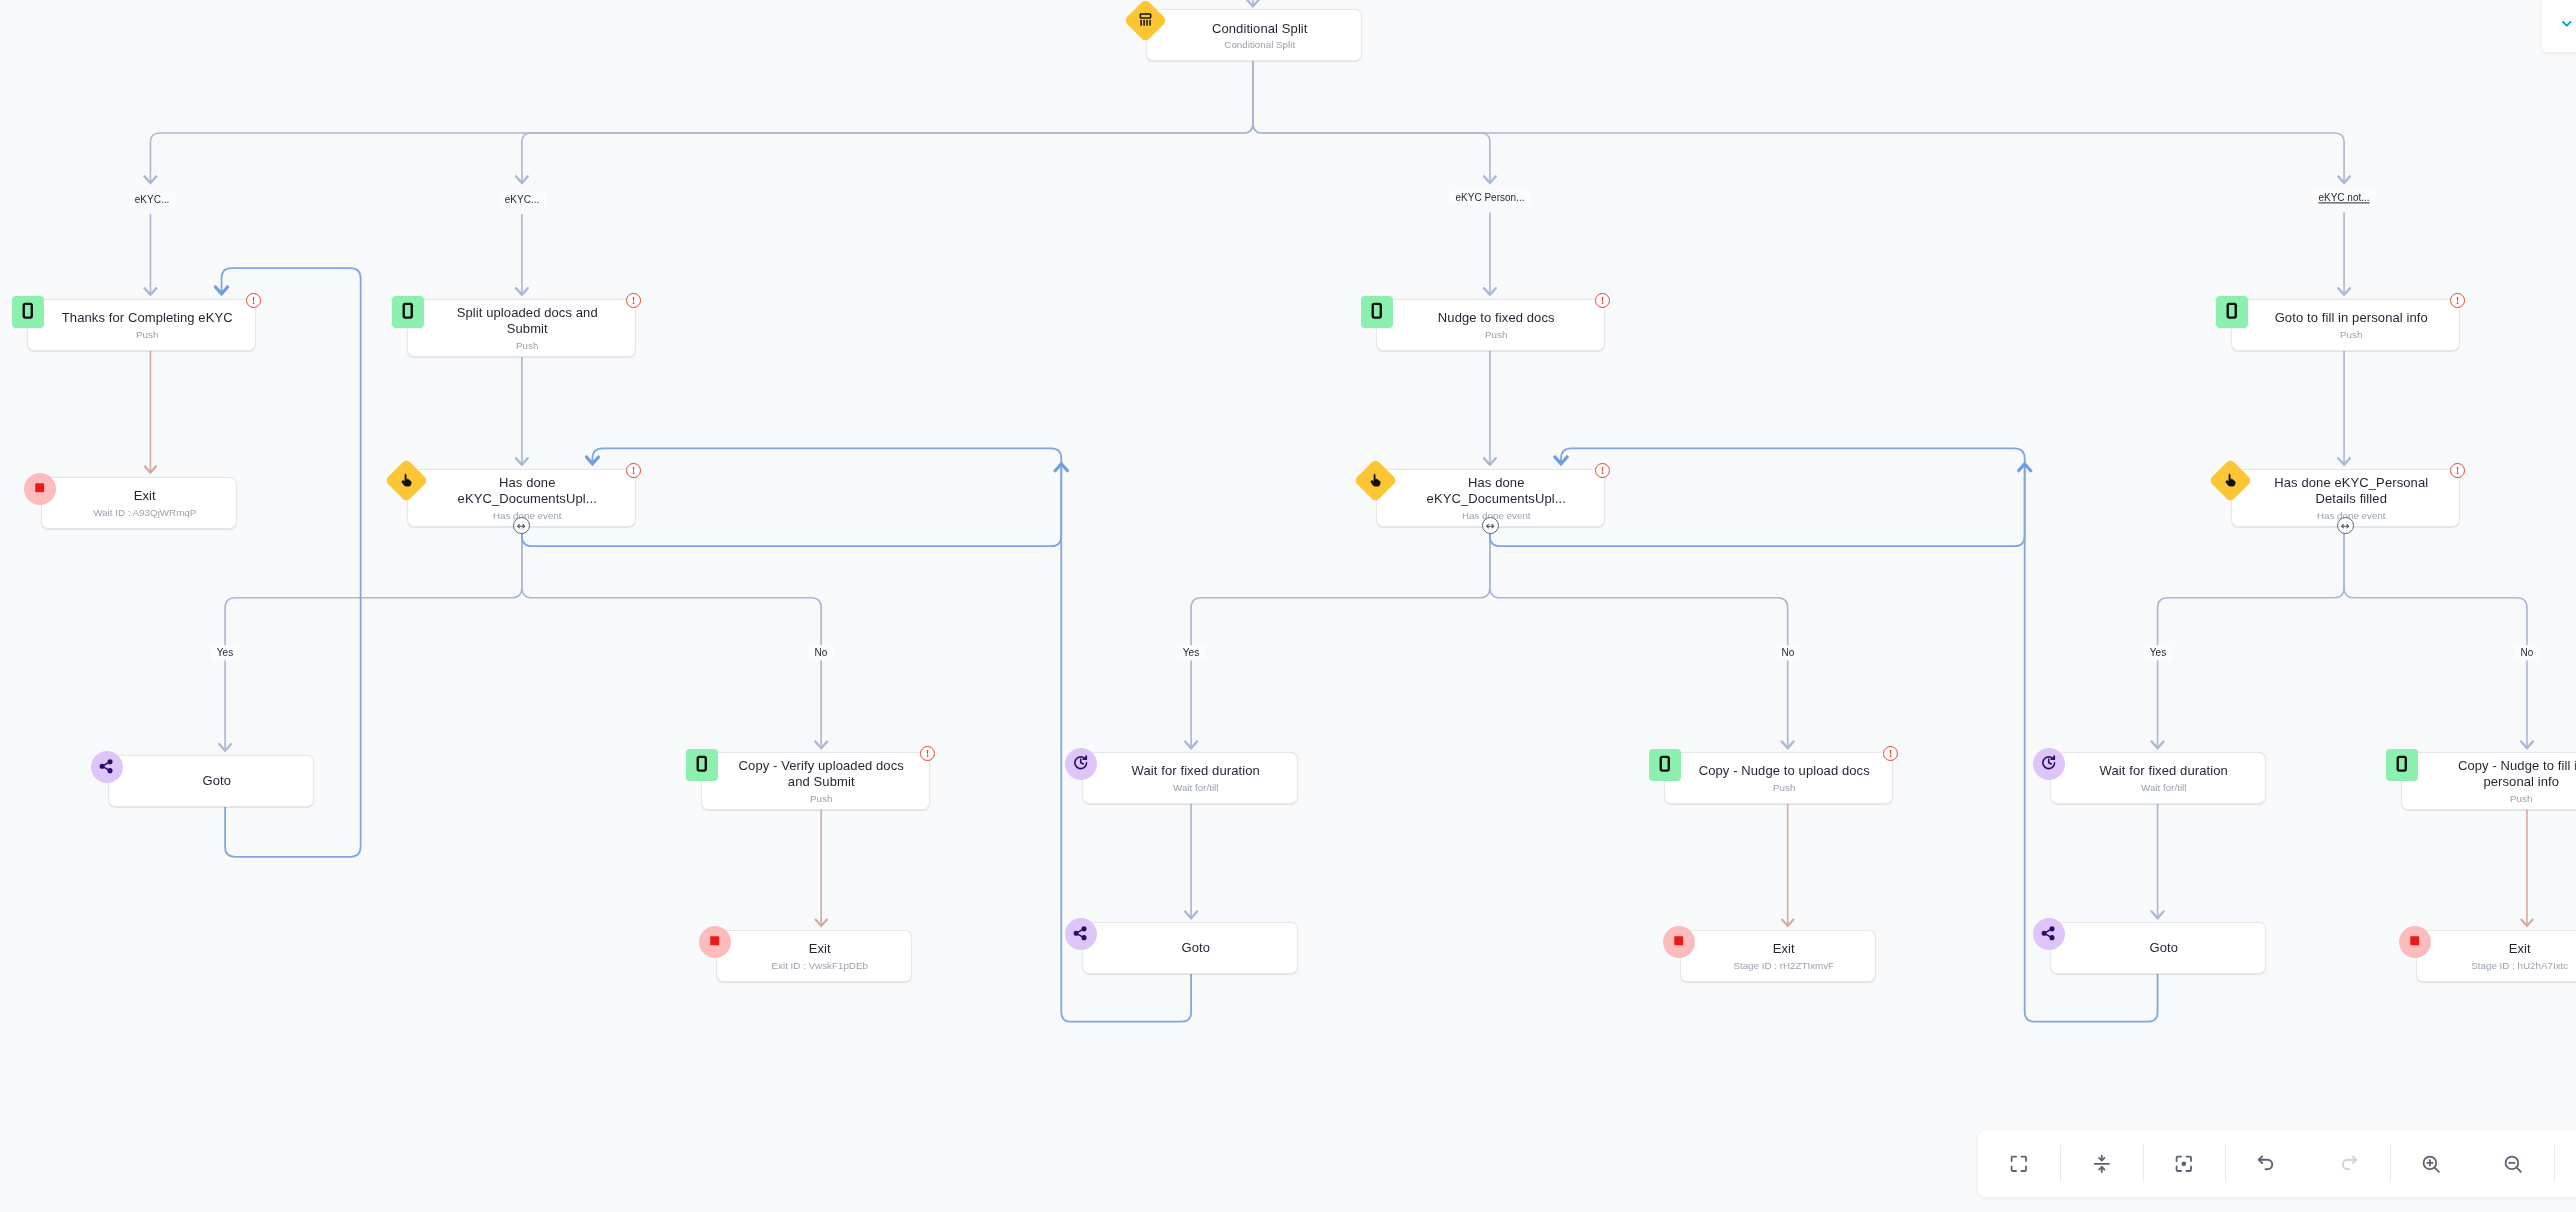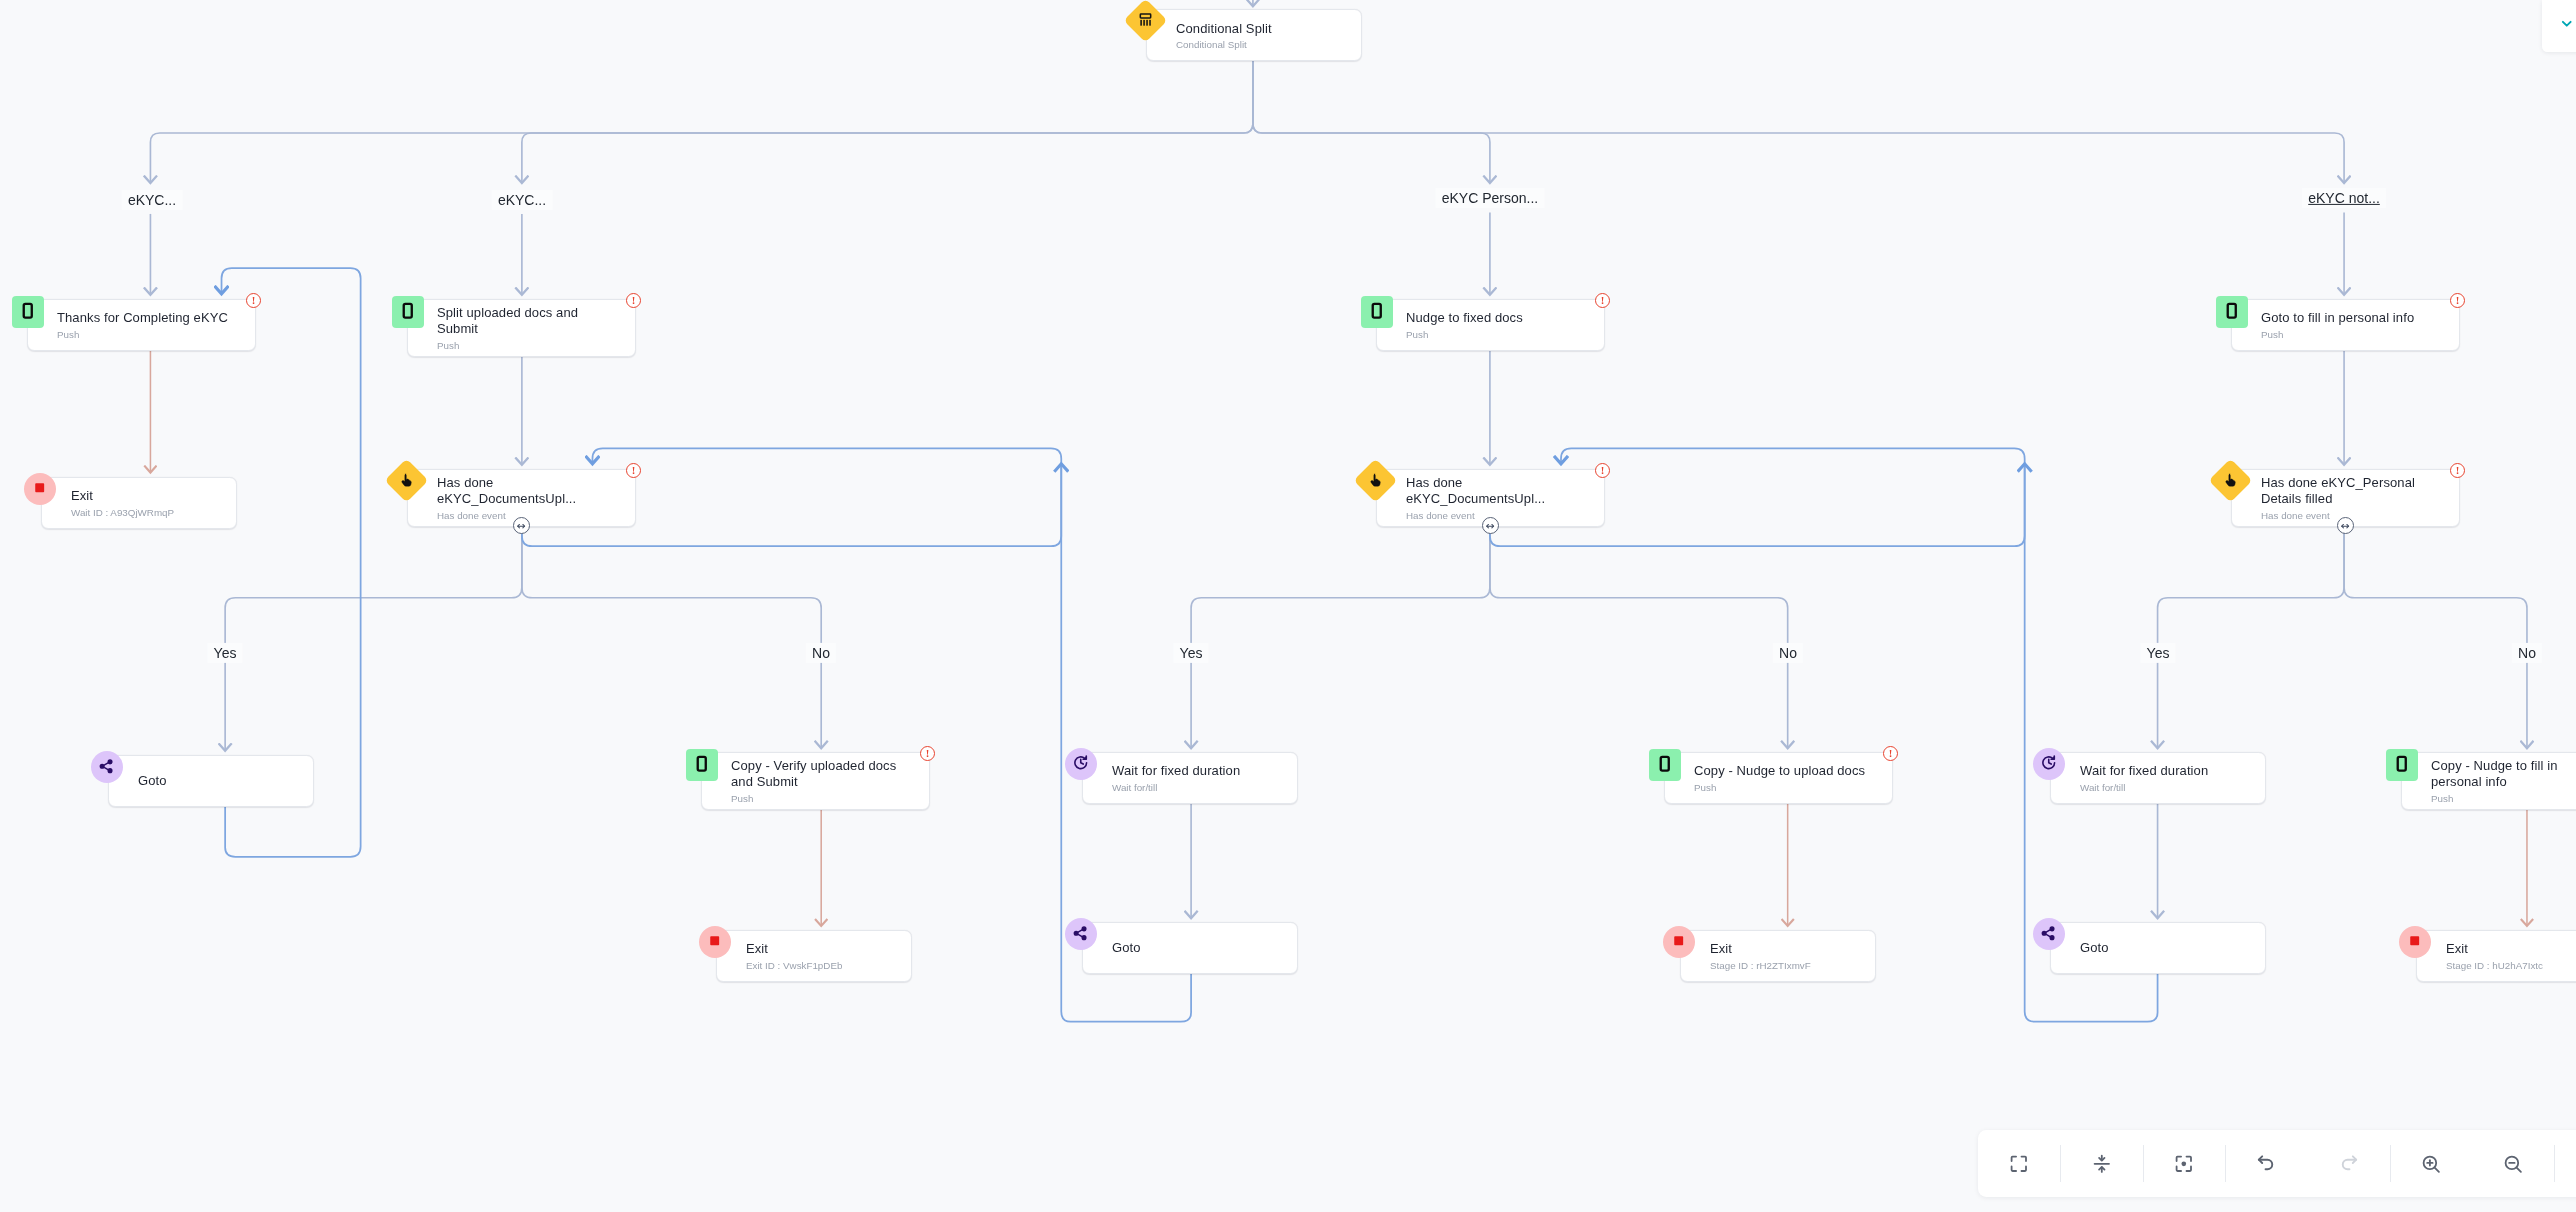--- a/index.html
+++ b/index.html
@@ -17,21 +17,21 @@
     position:absolute;
     background:#ffffff;
     border:0.5px solid #e4e7ec;
     border-radius:7.2px;
     box-shadow:0 0.5px 1.5px rgba(16,24,40,.06), 0 0.5px 1px rgba(16,24,40,.04);
     display:flex;
     align-items:center;
     justify-content:center;
     padding:5.2px 17.5px 5.2px 29px;
   }
-  .node .txtwrap { text-align:left; width:100%; }
+  .node .txtwrap { text-align:center; width:100%; }
   .node .title {
     font-size:13px; line-height:1.22; color:#1f2430; font-weight:400;
     letter-spacing:0.1px;
   }
   .node .sub {
     font-size:9.8px; color:#9aa1ad; margin-top:2.6px; font-weight:400;
   }
 
   
   .sqicon {
@@ -67,21 +67,21 @@
     width:17.5px; height:17.5px; border-radius:50%;
     background:#ffffff; border:1px solid #5a6478;
     display:flex; align-items:center; justify-content:center;
   }
 
   
   .elabel {
     position:absolute;
     background:#fbfcfd;
     color:#222831;
-    font-size:14px;
+    font-size:10px;
     padding:2.1px 6.2px;
     white-space:nowrap;
     transform:translate(-50%,-50%);
   }
 
   
   #errors-panel {
     position:absolute; right:0; top:0;
     width:139px; height:52px;
     background:#ffffff;

